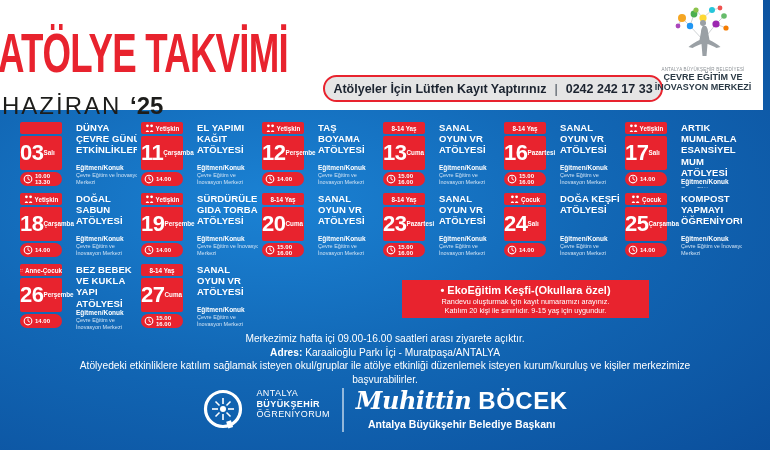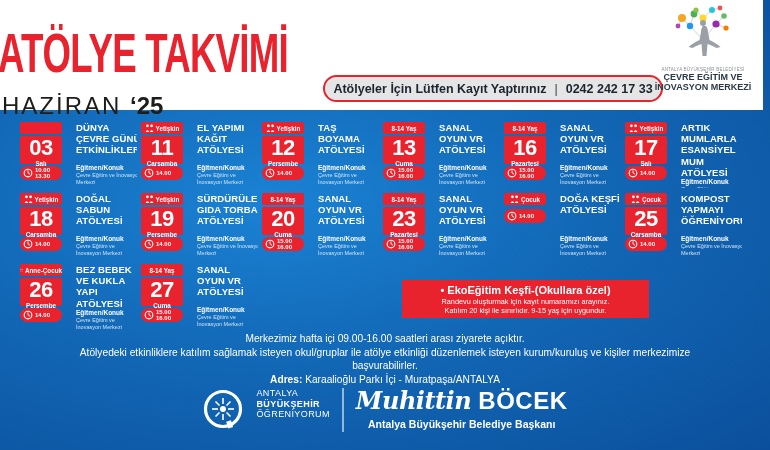--- a/index.html
+++ b/index.html
@@ -46,22 +46,22 @@
   }
   .card { width:117px; height:66px; display:flex; overflow:hidden; }
   .card-left { width:42px; flex:0 0 42px; display:flex; flex-direction:column; }
   .badge {
     height:12px; background:#e8232e; border-radius:2px;
     display:flex; align-items:center; justify-content:center; gap:2px;
     margin-bottom:2px;
   }
   .badge-txt { font-size:6.3px; font-weight:bold; color:#fff; white-space:nowrap; }
   .datebox {
-    height:28px; background:#e8232e; border-radius:2px;
-    display:flex; flex-direction:column; align-items:center; justify-content:flex-start;
+    height:34px; background:#e8232e; border-radius:2px;
+    display:flex; flex-direction:row; align-items:center; justify-content:flex-start;
   }
   .datenum { font-size:22px; font-weight:bold; color:#fff; line-height:24px; letter-spacing:-.5px; }
   .dayname { font-size:6.3px; font-weight:bold; color:#fff; line-height:8px; }
   .timepill {
     margin-top:2px; height:14px; background:#e8232e; border-radius:7px;
     display:flex; align-items:center; justify-content:flex-start; gap:2px; padding:0 3px;
   }
   .times { display:flex; flex-direction:column; justify-content:center; }
   .times span { font-size:6px; font-weight:bold; color:#fff; line-height:6.5px; white-space:nowrap; }
   .card-right { flex:1; padding-left:5px; display:flex; flex-direction:column;margin-left:9px; }
@@ -467,20 +467,24 @@
     <div class="card-left">
       <div class="badge">
         <svg class="people" width="9" height="8" viewBox="0 0 9 8">
           <circle cx="2.4" cy="1.8" r="1.4" fill="#ffffff"></circle>
           <path d="M0.6 8 a1.9 2.4 0 0 1 3.6 0 z" fill="#ffffff"></path>
           <circle cx="6.6" cy="1.8" r="1.4" fill="#ffffff"></circle>
           <path d="M4.8 8 a1.9 2.4 0 0 1 3.6 0 z" fill="#ffffff"></path>
         </svg>
         <span class="badge-txt">Çocuk</span>
       </div>
+      <div class="datebox">
+        <div class="datenum">24</div>
+        <div class="dayname">Salı</div>
+      </div>
       <div class="timepill">
         <svg class="clock" width="10" height="10" viewBox="0 0 12 12">
           <circle cx="6" cy="6" r="4.6" fill="none" stroke="#ffffff" stroke-width="1.3"></circle>
           <path d="M6 3.4 V6 L8 7.2" stroke="#ffffff" stroke-width="1.1" fill="none" stroke-linecap="round"></path>
         </svg>
         <span class="times">
           <span>14.00</span>
           <span></span>
         </span>
       </div>
@@ -596,22 +600,22 @@
 </div>
 
   <div class="eko-box">
     <div class="eko-title">•  EkoEğitim Keşfi-(Okullara özel)</div>
     <div class="eko-line">Randevu oluşturmak için kayıt numaramızı arayınız.</div>
     <div class="eko-line">Katılım 20 kişi ile sınırlıdır. 9-15 yaş için uygundur.</div>
   </div>
 
   <div class="notes">
     <div class="n">Merkezimiz hafta içi 09.00-16.00 saatleri arası ziyarete açıktır.</div>
+    <div class="n"><b>Adres:</b><span> Karaalioğlu Parkı İçi - Muratpaşa/ANTALYA</span></div>
     <div class="n">Atölyedeki etkinliklere katılım sağlamak isteyen okul/gruplar ile atölye etkinliği düzenlemek isteyen kurum/kuruluş ve kişiler merkezimize başvurabilirler.</div>
-    <div class="n"><b>Adres:</b><span> Karaalioğlu Parkı İçi - Muratpaşa/ANTALYA</span></div>
   </div>
 
   <div class="bottom-row">
     <svg width="42" height="42" viewBox="0 0 42 42">
       <circle cx="21" cy="21" r="17.5" fill="none" stroke="#ffffff" stroke-width="3.2"></circle>
       <g stroke="#ffffff" stroke-width="1.6">
         <line x1="21" y1="10" x2="21" y2="16"></line>
           <line x1="21" y1="26" x2="21" y2="32"></line>
         <line x1="10" y1="21" x2="16" y2="21"></line>
           <line x1="26" y1="21" x2="32" y2="21"></line>

